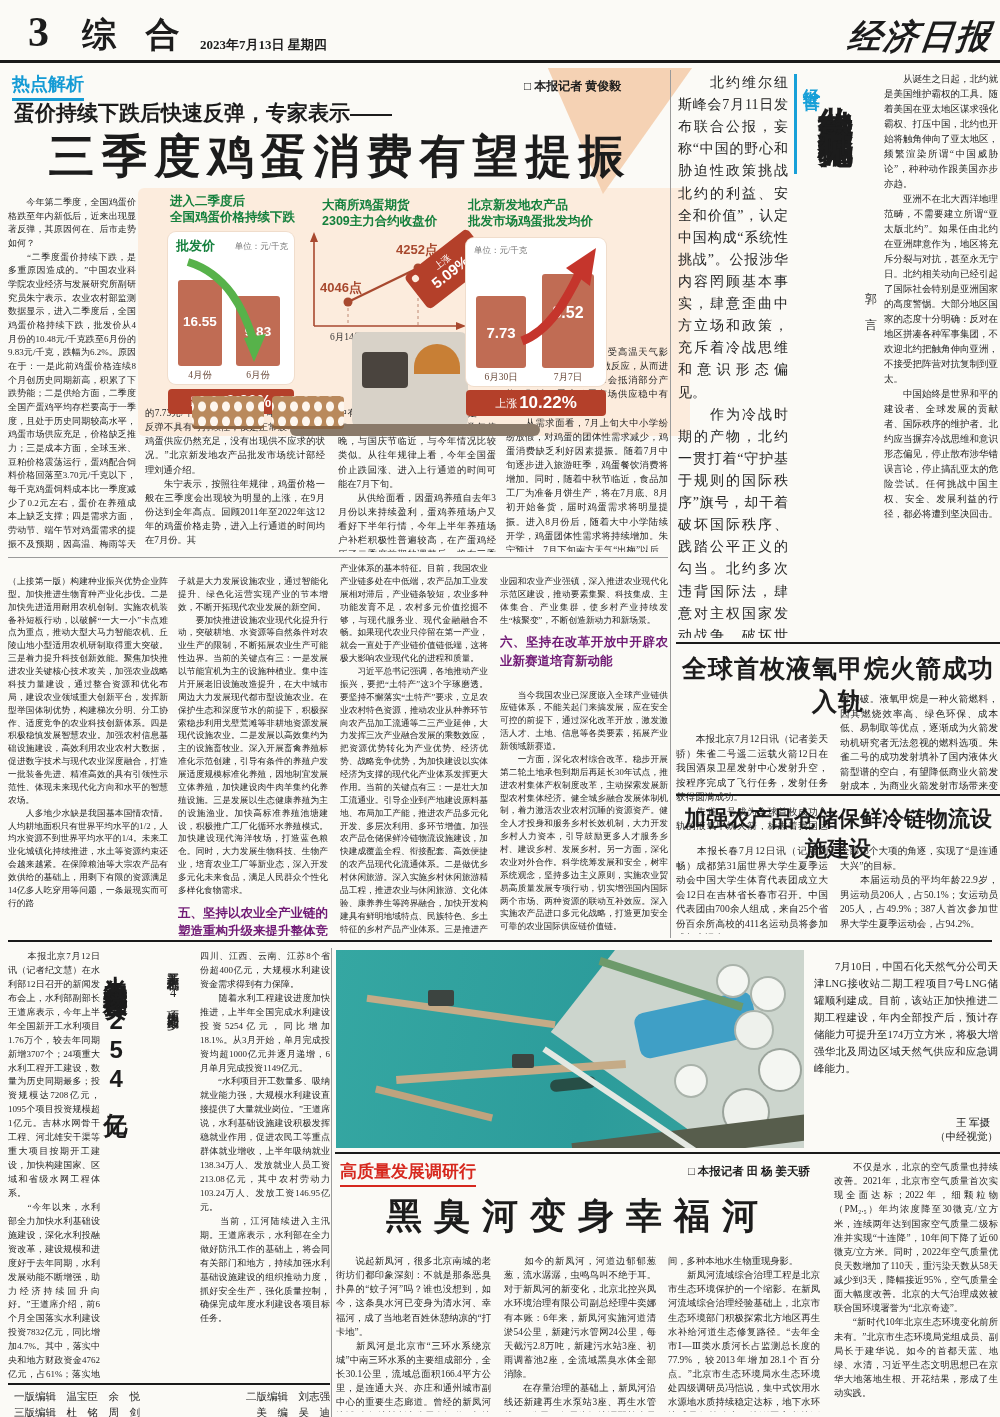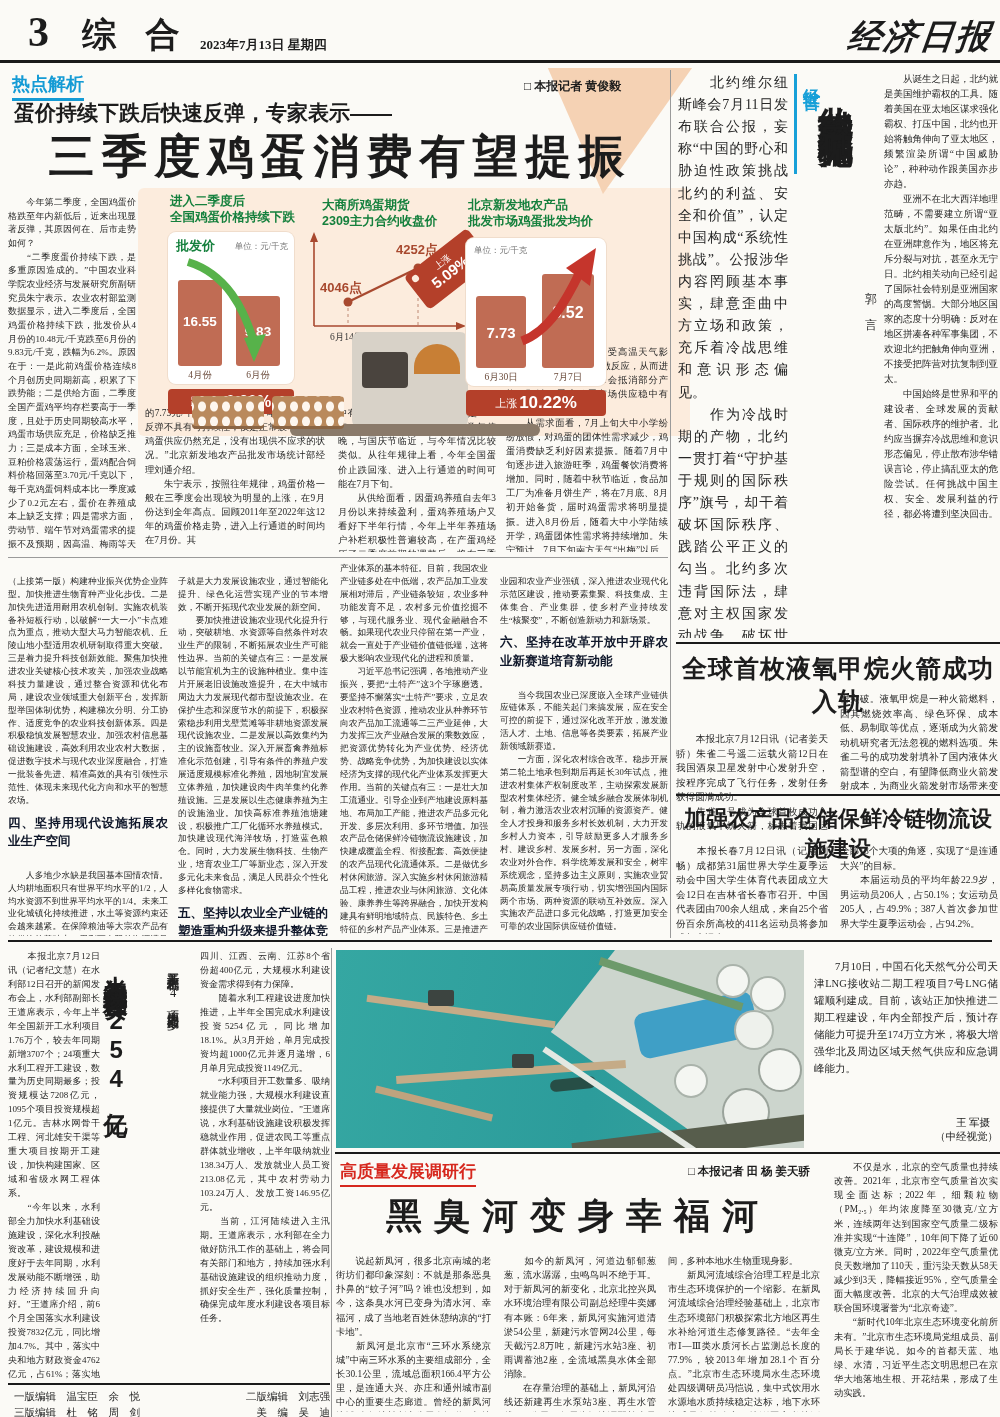--- a/index.html
+++ b/index.html
@@ -13,21 +13,21 @@
   .rule{background:#1a1a1a;}
   .rule-light{background:#9a9a9a;}
   .redband{background:#b4402a;color:#fff;border-radius:4px;display:flex;align-items:center;justify-content:center;gap:2px;}
   .igtitle{color:#15803d;font-size:12.5px;line-height:1.25;font-family:"Liberation Sans","DejaVu Sans",sans-serif;font-weight:bold;}
   .bar{background:#c06c54;border-radius:3px;position:absolute;}
   .barval{position:absolute;width:100%;text-align:center;color:#fff;font-weight:bold;
           font-family:"Liberation Sans","DejaVu Sans",sans-serif;}
   .barlab{position:absolute;width:100%;text-align:center;font-size:9.5px;color:#6a4a3a;font-family:Liberation Serif, serif;}
   .card{background:#fff;border-radius:8px;position:absolute;box-shadow:0 0 0 1px #f0ddcc;}
   .sechead{font-family:"Liberation Sans","DejaVu Sans",sans-serif;font-weight:bold;
-           font-size:12.5px;line-height:1.45;margin:7px 0 6px 0;color:#0f172a;}
+           font-size:12.5px;line-height:1.45;margin:7px 0 6px 0;color:#701a75;}
   .tray{position:absolute;background-color:#b9895c;border-radius:4px;
         background-image:radial-gradient(#fdf6ee 3.5px, rgba(0,0,0,0) 4.5px);
         background-size:12px 15px;background-position:4px 3px;box-shadow:0 3px 0 #8a6544;}
 </style>
 </head>
 <body>
 
 <div class="abs" style="left:0;top:0;width:1000px;height:62px;">
   <span class="abs hd" style="left:28px;top:8px;font-size:42px;font-family:'Liberation Serif',serif;">3</span>
   <span class="abs hd" style="left:82px;top:12px;font-size:34px;letter-spacing:10px;">综 合</span>
@@ -136,21 +136,20 @@
 <div class="abs rule-light" style="left:8px;top:557px;width:660px;height:1px;"></div>
 <div class="abs rule" style="left:8px;top:940px;width:984px;height:2px;"></div>
 <div class="abs rule" style="left:676px;top:642px;width:324px;height:1.5px;"></div>
 <div class="abs rule" style="left:676px;top:794px;width:324px;height:1.5px;"></div>
 <div class="abs rule" style="left:335px;top:1152px;width:665px;height:1.5px;"></div>
 <div class="abs rule-light" style="left:331px;top:948px;width:1px;height:469px;"></div>
 <div class="abs rule" style="left:8px;top:1383px;width:322px;height:2px;"></div>
 
 <div class="abs coltext" style="left:8px;top:562px;width:160px;height:374px;font-size:8.7px;line-height:1.48;">
   <span>（上接第一版）构建种业振兴优势企业阵型。加快推进生物育种产业化步伐。二是加快先进适用耐用农机创制。实施农机装备补短板行动，以破解“一大一小”卡点难点为重点，推动大型大马力智能农机、丘陵山地小型适用农机研制取得重大突破。三是着力提升科技创新效能。聚焦加快推进农业关键核心技术攻关，加强农业战略科技力量建设，通过整合资源和优化布局，建设农业领域重大创新平台，发挥新型举国体制优势，构建梯次分明、分工协作、适度竞争的农业科技创新体系。四是积极稳慎发展智慧农业。加强农村信息基础设施建设，高效利用农业农村大数据，促进数字技术与现代农业深度融合，打造一批装备先进、精准高效的具有引领性示范性、体现未来现代化方向和水平的智慧农场。</span>
-  <div class="sechead">四、坚持用现代设施拓展农业生产空间</div>
   <span>　　人多地少水缺是我国基本国情农情。人均耕地面积只有世界平均水平的1/2，人均水资源不到世界平均水平的1/4。未来工业化城镇化持续推进，水土等资源约束还会越来越紧。在保障粮油等大宗农产品有效供给的基础上，用剩下有限的资源满足14亿多人吃穿用等问题，一条最现实而可行的路</span>
 </div>
 <div class="abs coltext" style="left:178px;top:562px;width:150px;height:374px;font-size:8.7px;line-height:1.48;">
   <span>子就是大力发展设施农业，通过智能化提升、绿色化运营实现产业的节本增效，不断开拓现代农业发展的新空间。
 　　要加快推进设施农业现代化提升行动，突破耕地、水资源等自然条件对农业生产的限制，不断拓展农业生产可能性边界。当前的关键点有三：一是发展以节能宜机为主的设施种植业。集中连片开展老旧设施改造提升，在大中城市周边大力发展现代都市型设施农业。在保护生态和深度节水的前提下，积极探索稳步利用戈壁荒滩等非耕地资源发展现代设施农业。二是发展以高效集约为主的设施畜牧业。深入开展畜禽养殖标准化示范创建，引导有条件的养殖户发展适度规模标准化养殖，因地制宜发展立体养殖，加快建设肉牛肉羊集约化养殖设施。三是发展以生态健康养殖为主的设施渔业。加快高标准养殖池塘建设，积极推广工厂化循环水养殖模式。加快建设现代海洋牧场，打造蓝色粮仓。同时，大力发展生物科技、生物产业，培育农业工厂等新业态，深入开发多元化未来食品，满足人民群众个性化多样化食物需求。</span>
   <div class="sechead">五、坚持以农业全产业链的塑造重构升级来提升整体竞争力</div>
   
 </div>
 <div class="abs coltext" style="left:340px;top:562px;width:148px;height:374px;font-size:8.7px;line-height:1.48;">产业体系的基本特征。目前，我国农业产业链多处在中低端，农产品加工业发展相对滞后，产业链条较短，农业多种功能发育不足，农村多元价值挖掘不够，与现代服务业、现代金融融合不畅。如果现代农业只停留在第一产业，就会一直处于产业链价值链低端，这将极大影响农业现代化的进程和质量。
 　　习近平总书记强调，各地推动产业振兴，要把“土特产”这3个字琢磨透。要坚持不懈落实“土特产”要求，立足农业农村特色资源，推动农业从种养环节向农产品加工流通等二三产业延伸，大力发挥三次产业融合发展的乘数效应，把资源优势转化为产业优势、经济优势、战略竞争优势，为加快建设以实体经济为支撑的现代化产业体系发挥更大作用。当前的关键点有三：一是壮大加工流通业。引导企业到产地建设原料基地、布局加工产能，推进农产品多元化开发、多层次利用、多环节增值。加强农产品仓储保鲜冷链物流设施建设，加快建成覆盖全程、衔接配套、高效便捷的农产品现代化流通体系。二是做优乡村休闲旅游。深入实施乡村休闲旅游精品工程，推进农业与休闲旅游、文化体验、康养养生等跨界融合，加快开发构建具有鲜明地域特点、民族特色、乡土特征的乡村产品产业体系。三是推进产业集聚发展。在粮食主产区和特色农产品优势区建设一批优势特色产业集群、现代农业产</div>

